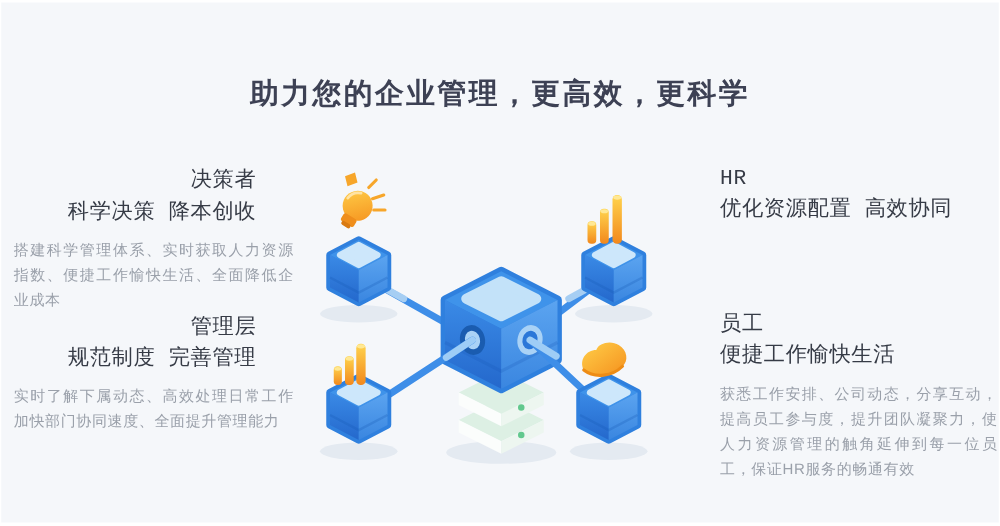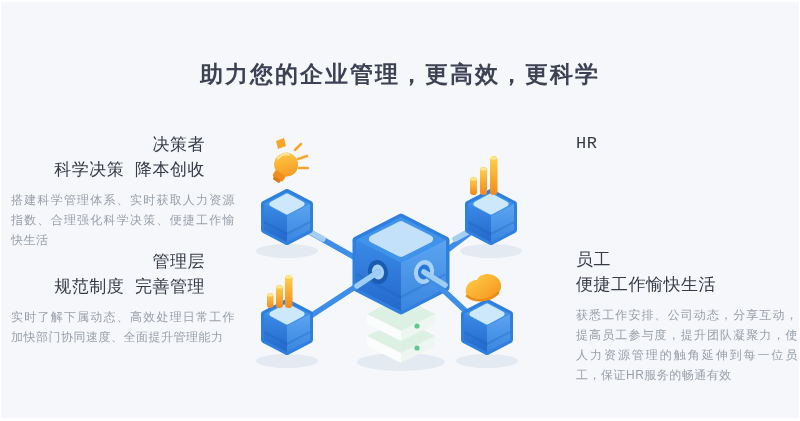--- a/index.html
+++ b/index.html
@@ -49,25 +49,26 @@
 </head>
 <body>
 
 <div class="page">
 
   <h1 class="hero-title">助力您的企业管理，更高效，更科学</h1>
 
   <div class="infoblock align-left pos-tl">
     <div class="role">决策者</div>
     <div class="headline">科学决策 降本创收</div>
-    <div class="desc">搭建科学管理体系、实时获取人力资源指数、合理强化科学决策、便捷工作愉快生活</div>
+    <div class="desc">搭建科学管理体系、实时获取人力资源指数、便捷工作愉快生活、全面降低企业成本</div>
   </div>
 
   <div class="infoblock align-right pos-tr">
     <div class="role">HR</div>
+    <div class="headline">优化资源配置 高效协同</div>
   </div>
 
   <div class="infoblock align-left pos-bl">
     <div class="role">管理层</div>
     <div class="headline">规范制度 完善管理</div>
     <div class="desc">实时了解下属动态、高效处理日常工作加快部门协同速度、全面提升管理能力</div>
   </div>
 
   <div class="infoblock align-right pos-br">
     <div class="role">员工</div>

